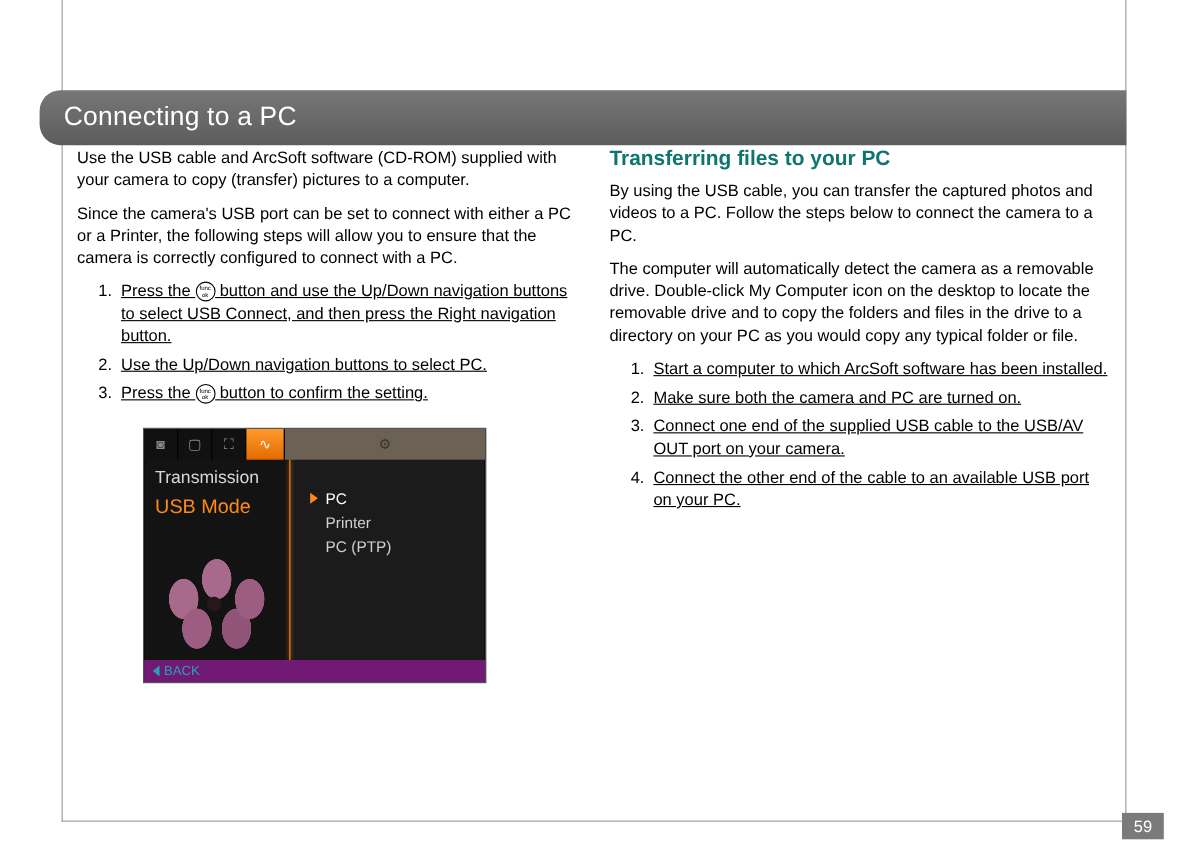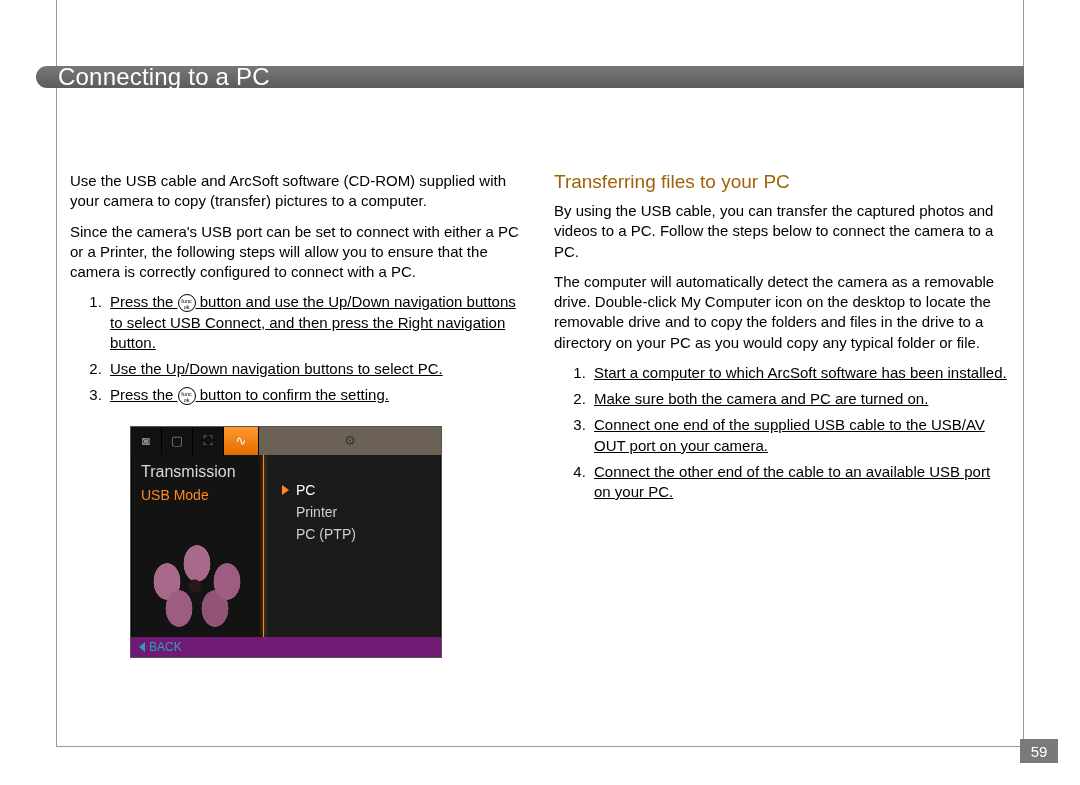--- a/index.html
+++ b/index.html
@@ -23,24 +23,24 @@
     border: 1px solid #999;
     border-top: none;
     position: absolute;
     top: 0;
     left: 56px;
     right: 56px;
     bottom: 38px;
   }
   .title-bar {
     position: absolute;
-    top: 66px;
+    top: 82px;
     left: 36px;
     right: 56px;
-    height: 22px;
+    height: 50px;
     background: linear-gradient(to bottom, #777, #5c5c5c);
     border-radius: 19px 0 0 19px;
     display: flex;
     align-items: center;
     padding-left: 22px;
     box-sizing: border-box;
   }
   .title-bar span {
     color: #fff;
     font-size: 24px;
@@ -54,31 +54,30 @@
     right: 56px;
     bottom: 46px;
     display: flex;
     gap: 28px;
     padding: 0 14px;
     box-sizing: border-box;
   }
   .col {
     flex: 1 1 50%;
     min-width: 0;
-    margin-top: 37px;
   }
   p {
     margin: 0 0 10px 0;
     font-size: 15px;
     line-height: 1.35;
   }
   h2.sub {
     font-size: 19px;
-    font-weight: 400;
-    color: #a16207;
+    font-weight: 700;
+    color: #0f766e;
     margin: 16px 0 8px 0;
   }
   .right h2.sub { margin-top: 0; }
   ol {
     margin: 6px 0 8px 0;
     padding-left: 36px;
     font-size: 15px;
     line-height: 1.35;
   }
   ol li { margin-bottom: 6px; padding-left: 4px; text-decoration: underline; }
@@ -149,21 +148,21 @@
     width: 132px;
     background: rgba(0,0,0,0.55);
     padding: 4px 0;
   }
   .cam-left-title {
     color: #d8d8d8;
     font-size: 16px;
     padding: 4px 8px 2px 10px;
   }
   .cam-left-item {
-    font-size: 14px;
+    font-size: 18px;
     padding: 4px 8px 4px 10px;
   }
   .cam-left-item.sel { color: #ff8a1a; font-weight: 500; }
   .cam-right {
     flex: 1;
     background: rgba(0,0,0,0.35);
     padding: 24px 0 0 11px;
     position: relative;
   }
   .cam-opt {

